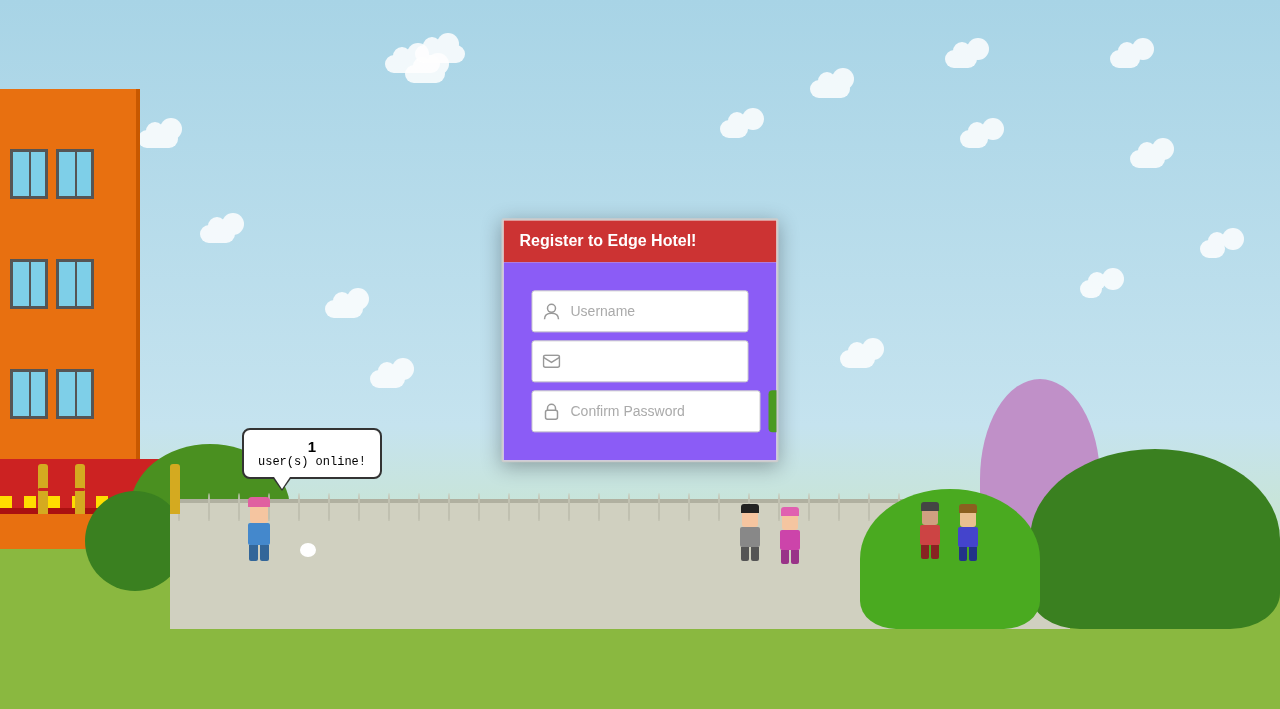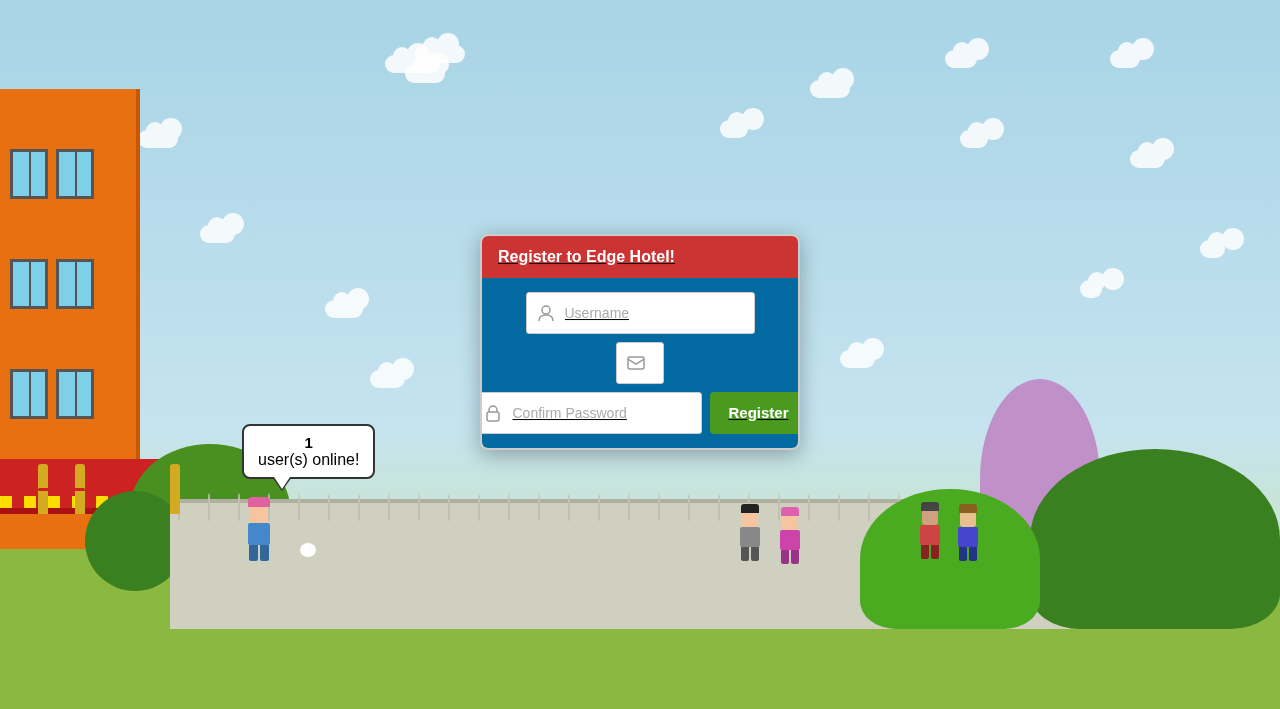--- a/index.html
+++ b/index.html
@@ -131,44 +131,42 @@
       border-right: 10px solid transparent;
       border-top: 14px solid #333;
     }
 
     
     .modal-overlay {
       position: absolute;
       top: 50%;
       left: 50%;
       transform: translate(-50%, -56%);
-      width: 320px;
+      width: 277px;
       background: white;
       border: 2px solid #ccc;
-      border-radius: 8px;
+      border-radius: 2px;
       box-shadow: 0 4px 20px rgba(0,0,0,0.3);
       overflow: hidden;
-      text-decoration: underline;
     }
 
     .modal-header {
       background: #cc3333;
       color: white;
       padding: 12px 16px;
       font-size: 16px;
       font-weight: bold;
     }
 
     .modal-body {
-      padding: 14px;
-      background: #0369a1;
+      padding: 28px;
+      background: #8b5cf6;
       display: flex;
       flex-direction: column;
       gap: 8px;
-      align-items: center;
     }
 
     .input-row {
       display: flex;
       align-items: center;
       background: white;
       border: 1px solid #ccc;
       border-radius: 3px;
       padding: 0 8px;
       height: 42px;
@@ -427,21 +425,21 @@
 <div style="position:absolute;bottom:80px;right:240px;width:180px;height:140px;background:#4aaa20;border-radius:50% 50% 20% 20%;"></div>
 
 <div style="position:absolute;bottom:195px;left:38px;width:10px;height:50px;background:#d4aa20;border-radius:3px 3px 0 0;"></div>
 <div style="position:absolute;bottom:195px;left:75px;width:10px;height:50px;background:#d4aa20;border-radius:3px 3px 0 0;"></div>
 <div style="position:absolute;bottom:218px;left:38px;width:47px;height:3px;background:#cc2222;border-radius:2px;"></div>
 
 <div style="position:absolute;bottom:195px;left:170px;width:10px;height:50px;background:#d4aa20;border-radius:3px 3px 0 0;"></div>
 
 <div class="speech-bubble">
   <div style="font-size:15px;font-weight:bold;">1</div>
-  <div style="font-size:16px;font-weight:normal;">user(s) online!</div>
+  <div style="font-size:12px;font-weight:normal;font-family:Liberation Mono, monospace;">user(s) online!</div>
 </div>
 
 <div style="position:absolute;bottom:148px;left:248px;">
 
   <div style="width:18px;height:18px;background:#f5c5a0;border-radius:3px;margin:0 auto;position:relative;">
     <div style="position:absolute;top:-8px;left:-2px;width:22px;height:10px;background:#e060a0;border-radius:4px 4px 0 0;"></div>
   </div>
 
   <div style="width:22px;height:22px;background:#4488cc;margin:0 auto;border-radius:2px;"></div>
 

